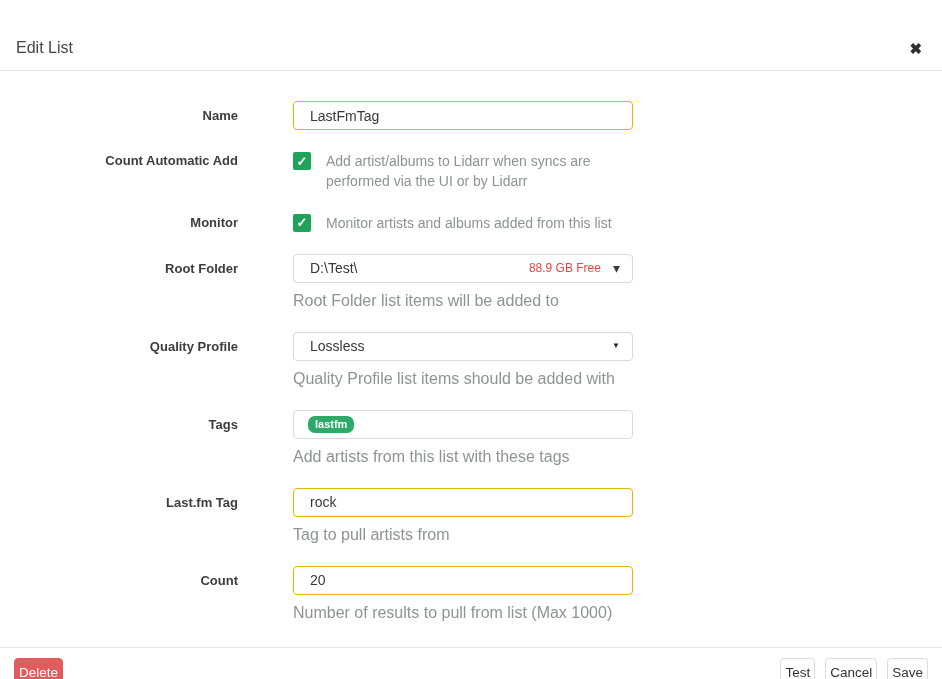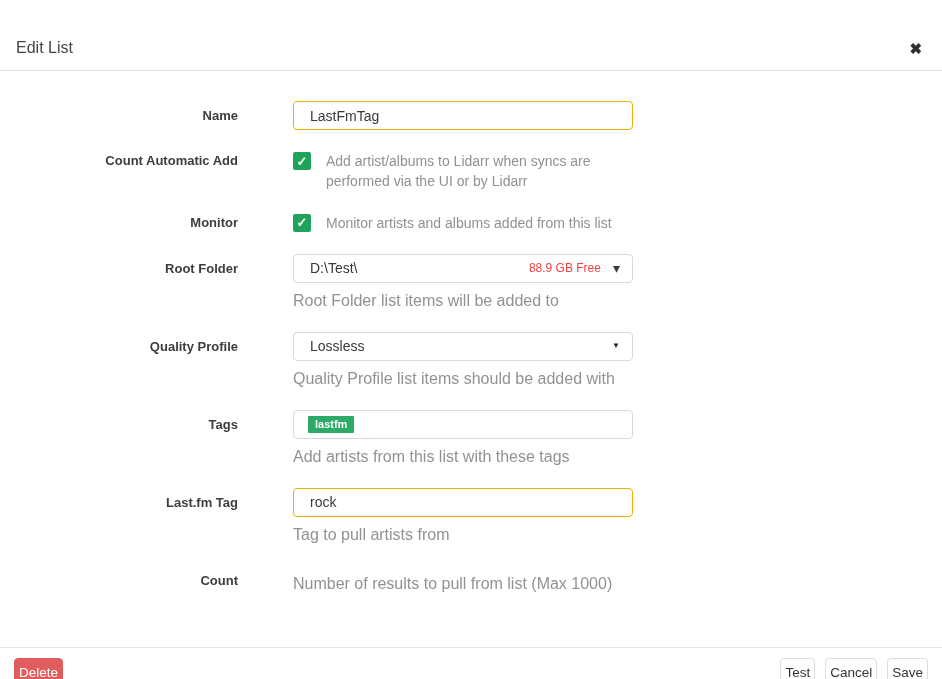--- a/index.html
+++ b/index.html
@@ -130,21 +130,21 @@
     background: #fff;
     cursor: text;
   }
   .tag-pill {
     display: inline-block;
     background: var(--tag-green, #2daa67);
     color: #fff;
     font-size: 11px;
     font-weight: 700;
     padding: 3px 7px;
-    border-radius: 1px;
+    border-radius: 7px;
     line-height: 1;
     cursor: pointer;
   }
   
   .modal-footer {
     flex: 0 0 50px;
     display: flex;
     align-items: center;
     padding: 0 14px;
     border-top: 1px solid #e5e5e5;
@@ -254,20 +254,21 @@
       <div class="form-label">Last.fm Tag</div>
       <div class="form-control-col">
         <input class="text-input" type="text" value="rock" style="">
         <div class="form-help">Tag to pull artists from</div>
       </div>
     </div>
 
     <div class="form-group">
       <div class="form-label">Count</div>
       <div class="form-control-col">
+        <input class="text-input" type="text" value="20" style="">
         <div class="form-help">Number of results to pull from list (Max 1000)</div>
       </div>
     </div>
 
   </div>
 
   <div class="modal-footer">
     <button class="btn btn-danger">Delete</button>
     <div class="footer-spacer"></div>
     <button class="btn btn-default">Test</button>

